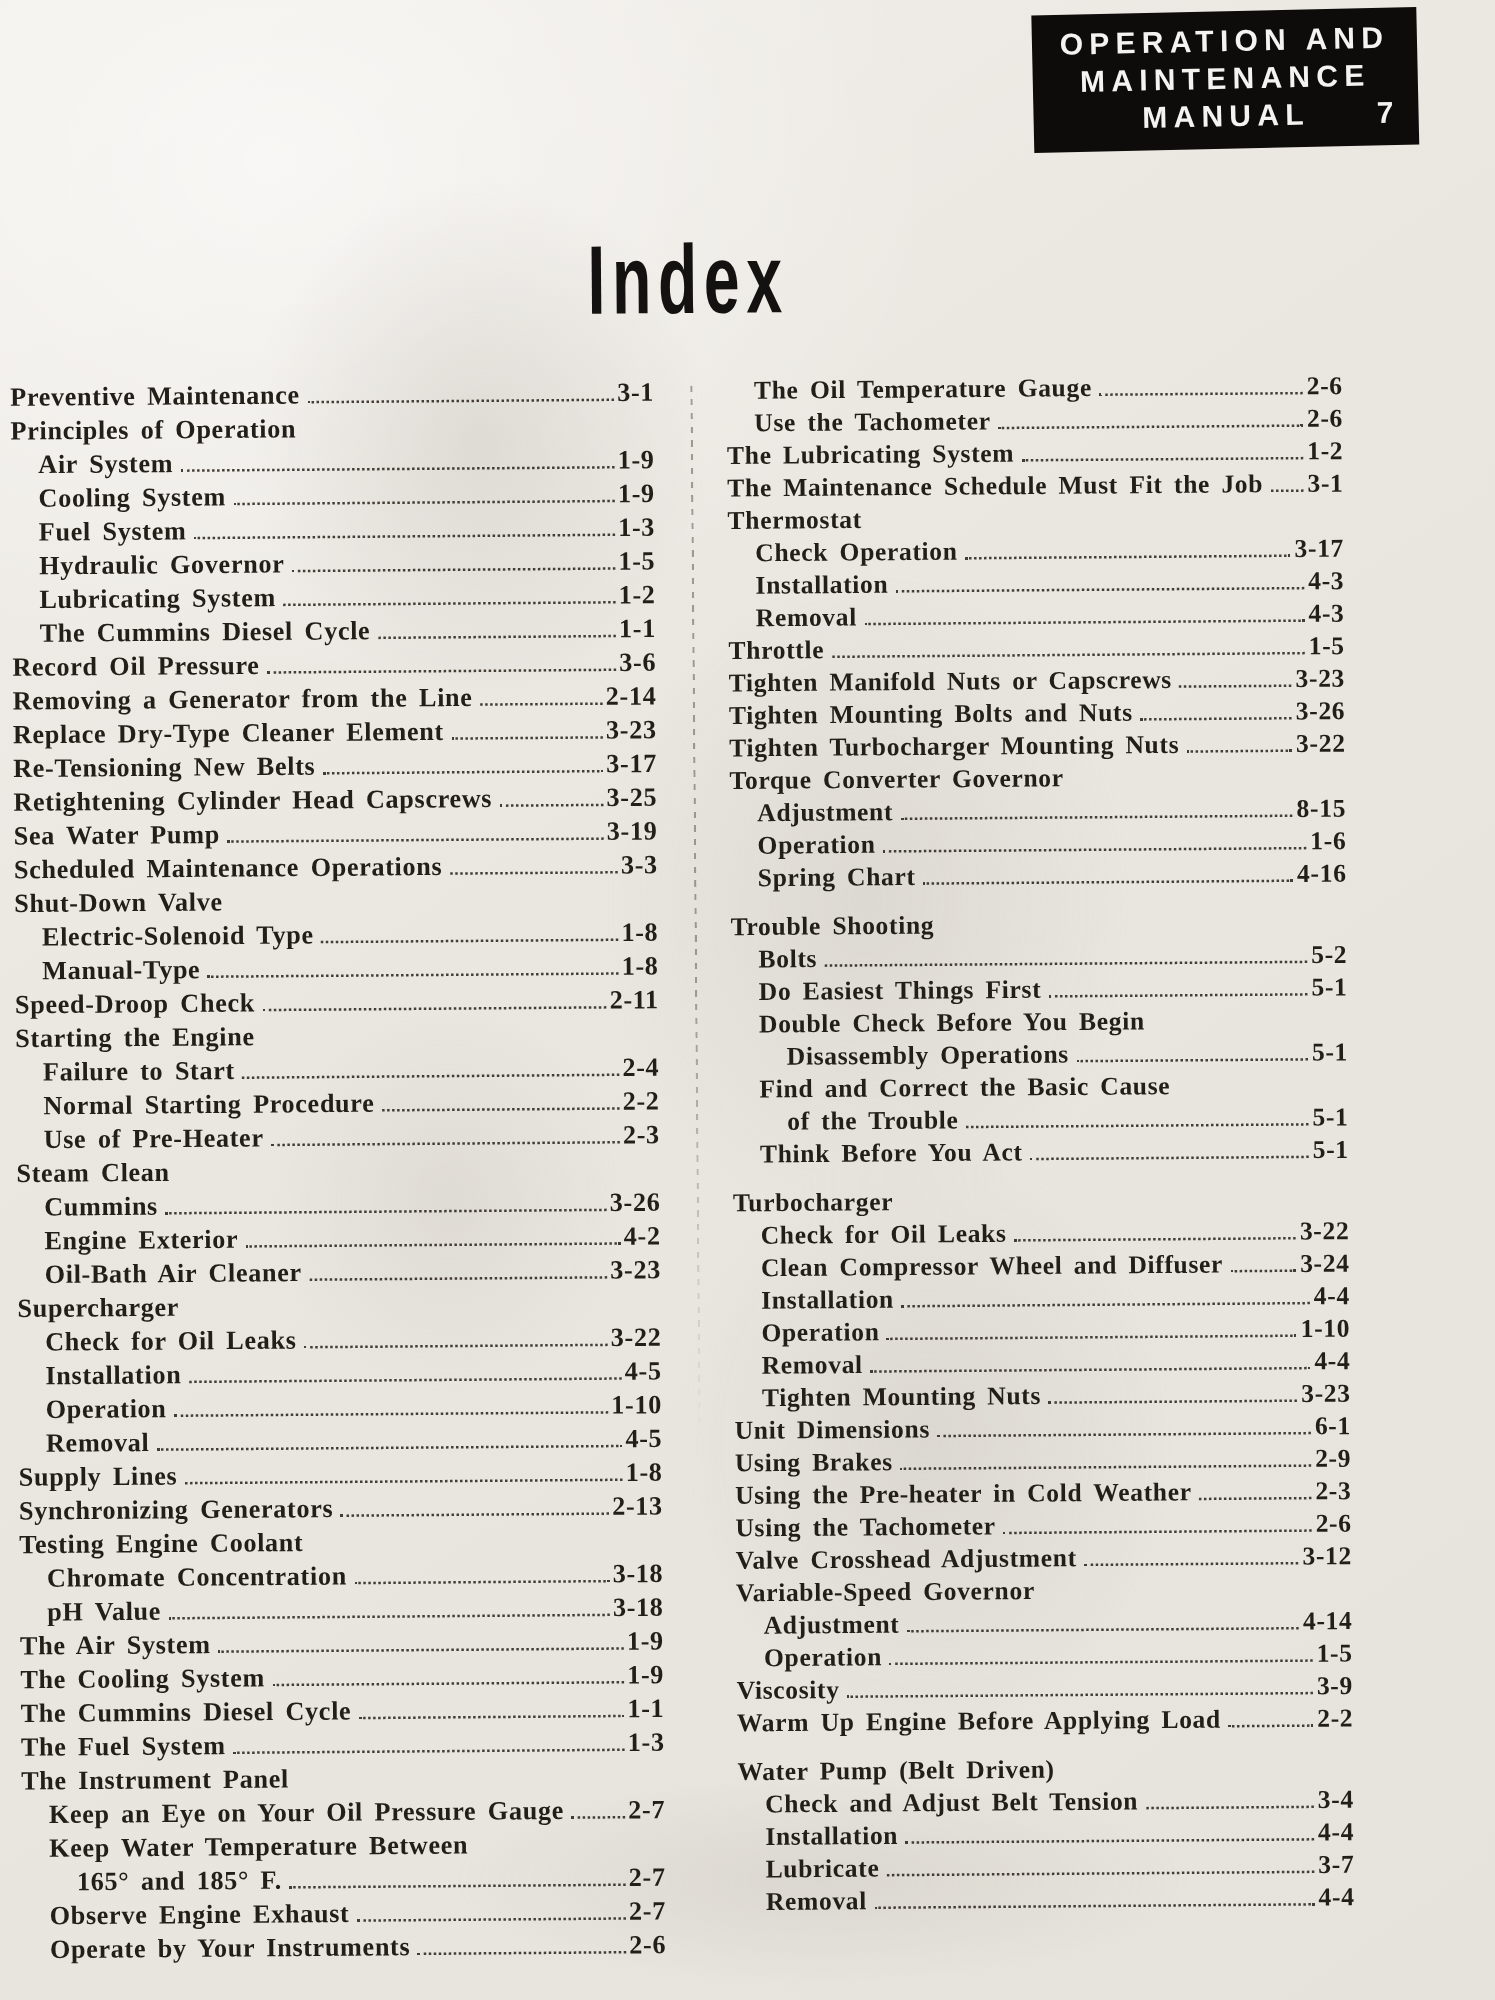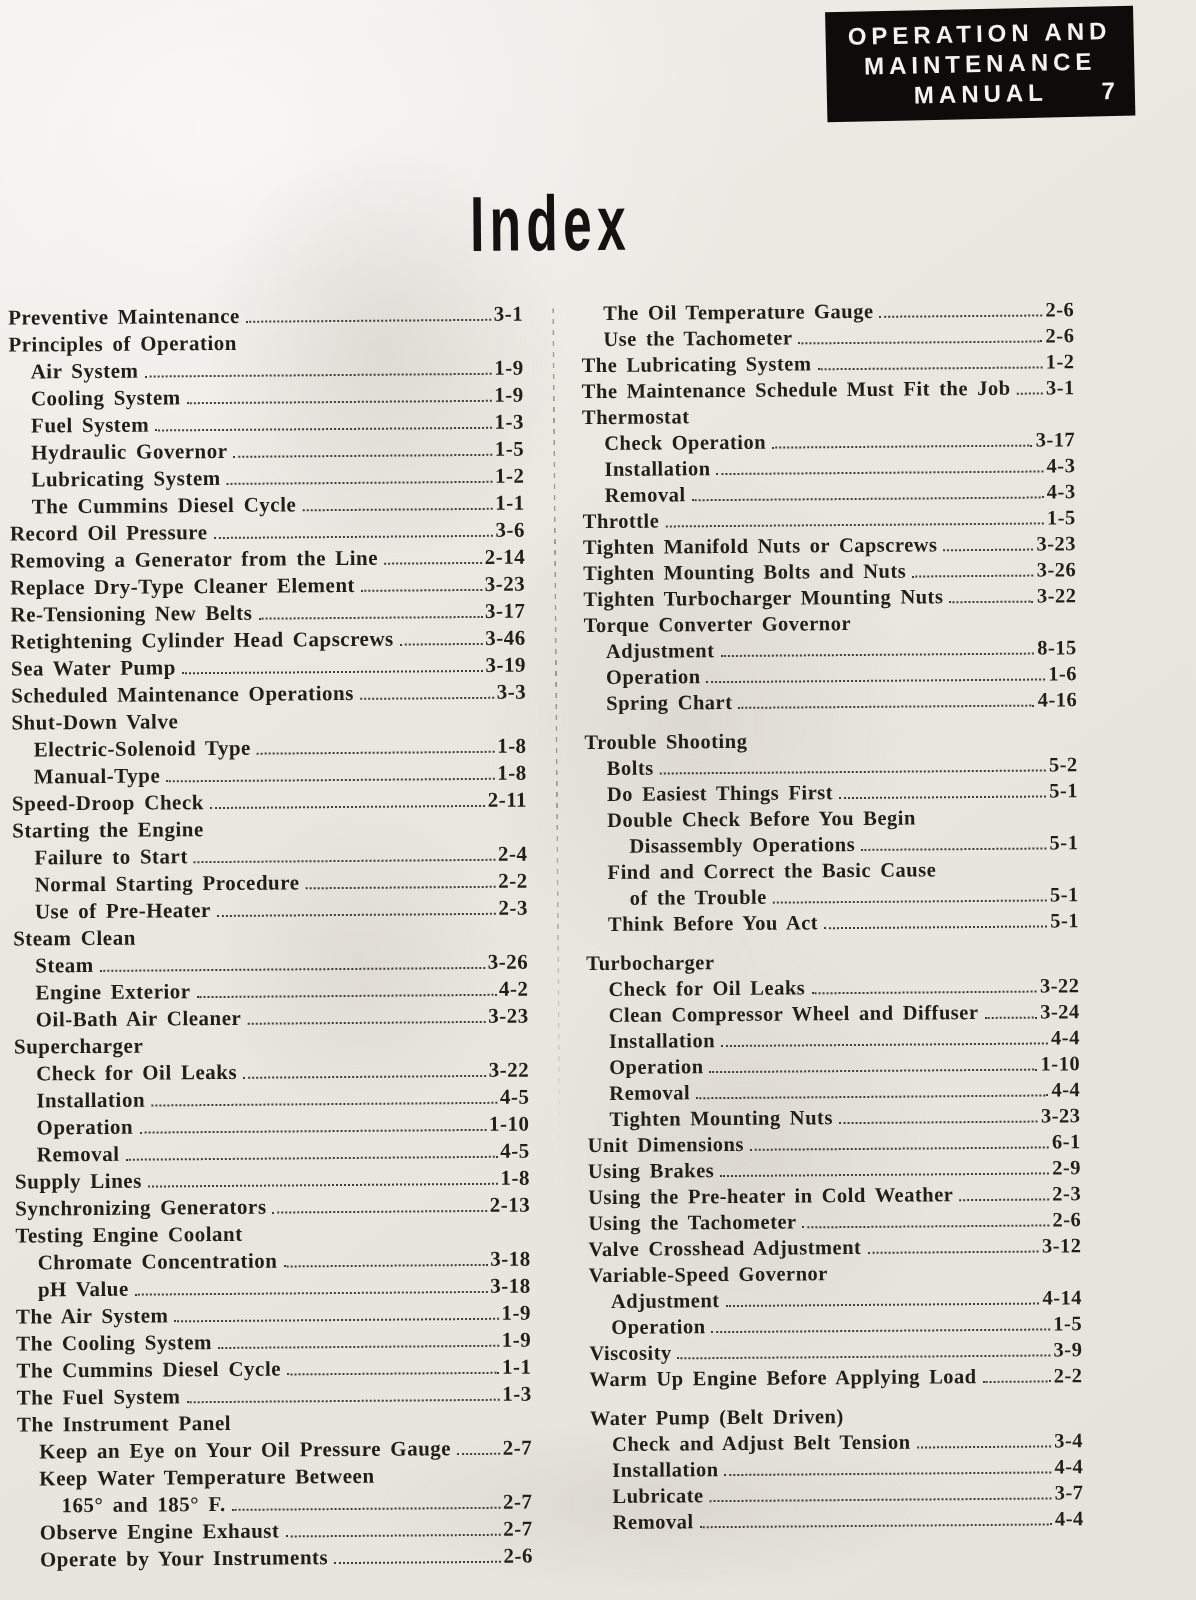--- a/index.html
+++ b/index.html
@@ -138,21 +138,21 @@
     <span class="p">3-23</span>
   </div>
           <div class="row i0">
     <span class="t">Re-Tensioning New Belts</span>
     <span class="leader"></span>
     <span class="p">3-17</span>
   </div>
           <div class="row i0">
     <span class="t">Retightening Cylinder Head Capscrews</span>
     <span class="leader"></span>
-    <span class="p">3-46</span>
+    <span class="p">3-25</span>
   </div>
           <div class="row i0">
     <span class="t">Sea Water Pump</span>
     <span class="leader"></span>
     <span class="p">3-19</span>
   </div>
           <div class="row i0">
     <span class="t">Scheduled Maintenance Operations</span>
     <span class="leader"></span>
     <span class="p">3-3</span>
@@ -193,21 +193,21 @@
           <div class="row i1">
     <span class="t">Use of Pre-Heater</span>
     <span class="leader"></span>
     <span class="p">2-3</span>
   </div>
           <div class="row i0 nopage">
     <span class="t">Steam Clean</span>
 
   </div>
           <div class="row i1">
-    <span class="t">Steam</span>
+    <span class="t">Cummins</span>
     <span class="leader"></span>
     <span class="p">3-26</span>
   </div>
           <div class="row i1">
     <span class="t">Engine Exterior</span>
     <span class="leader"></span>
     <span class="p">4-2</span>
   </div>
           <div class="row i1">
     <span class="t">Oil-Bath Air Cleaner</span>

